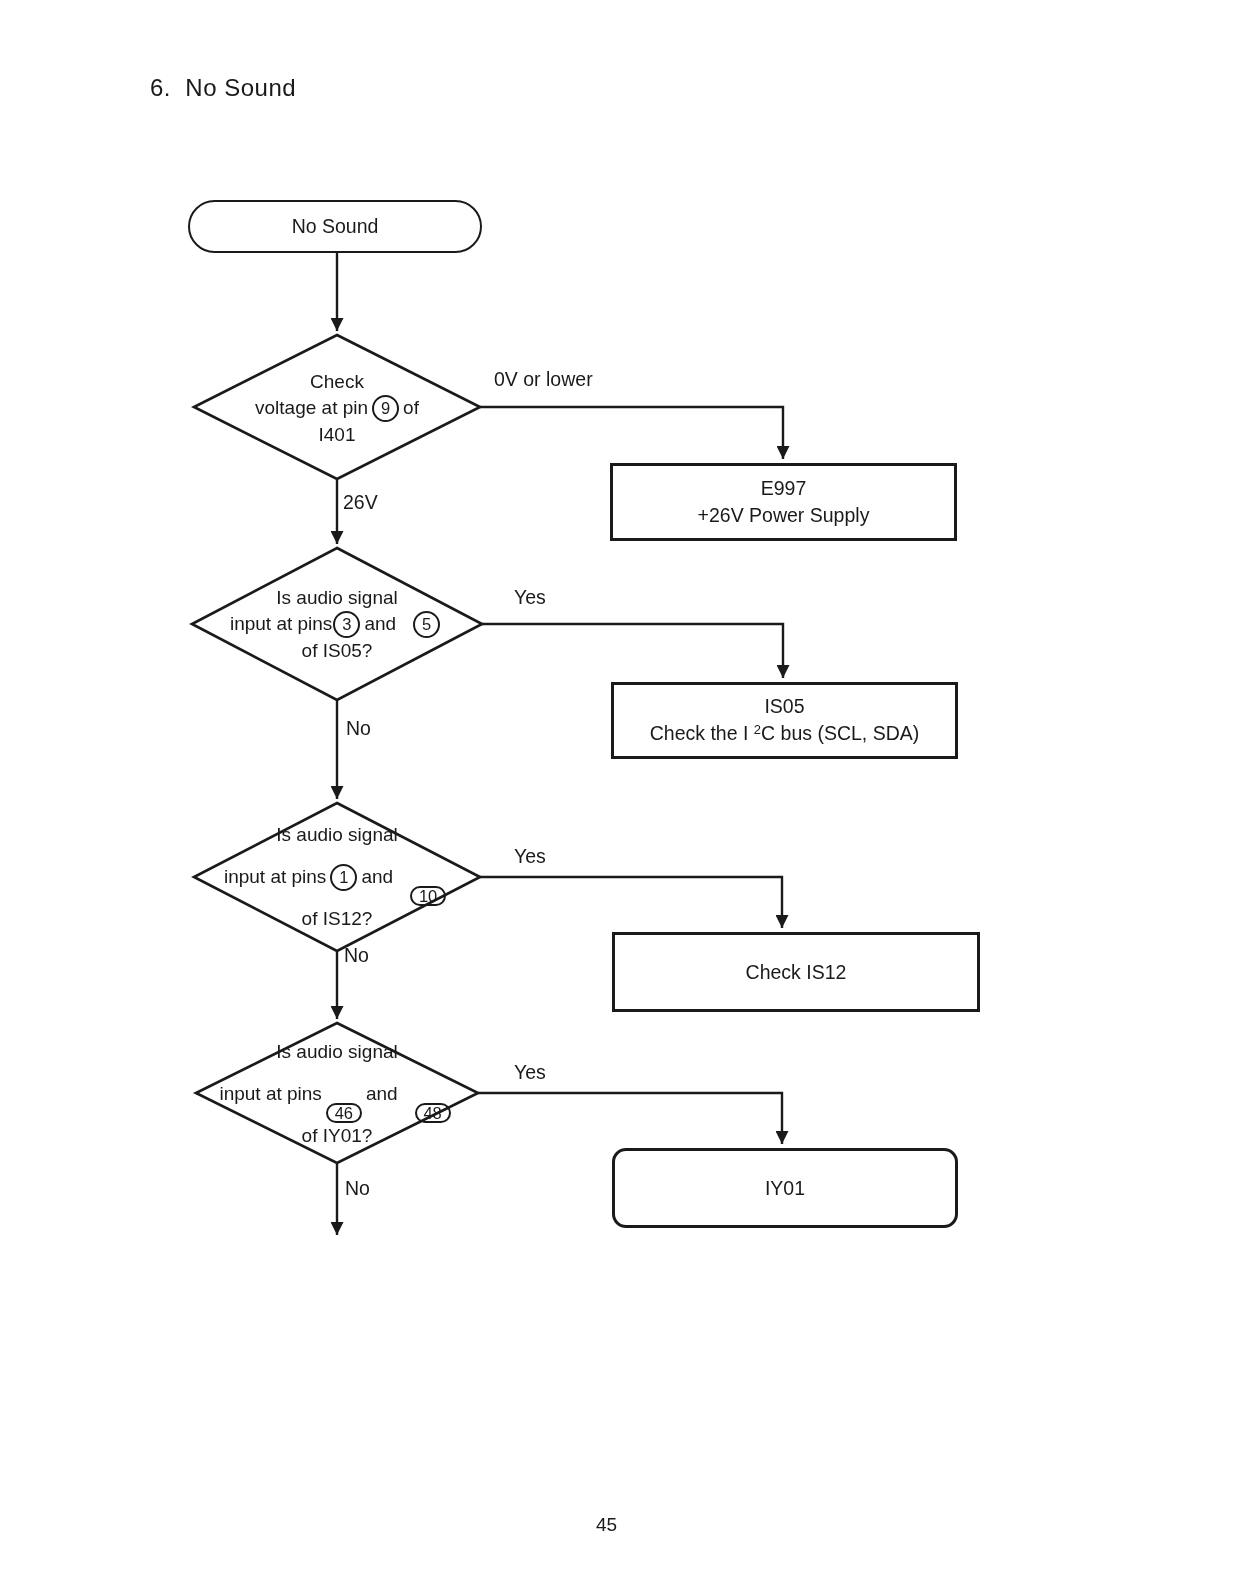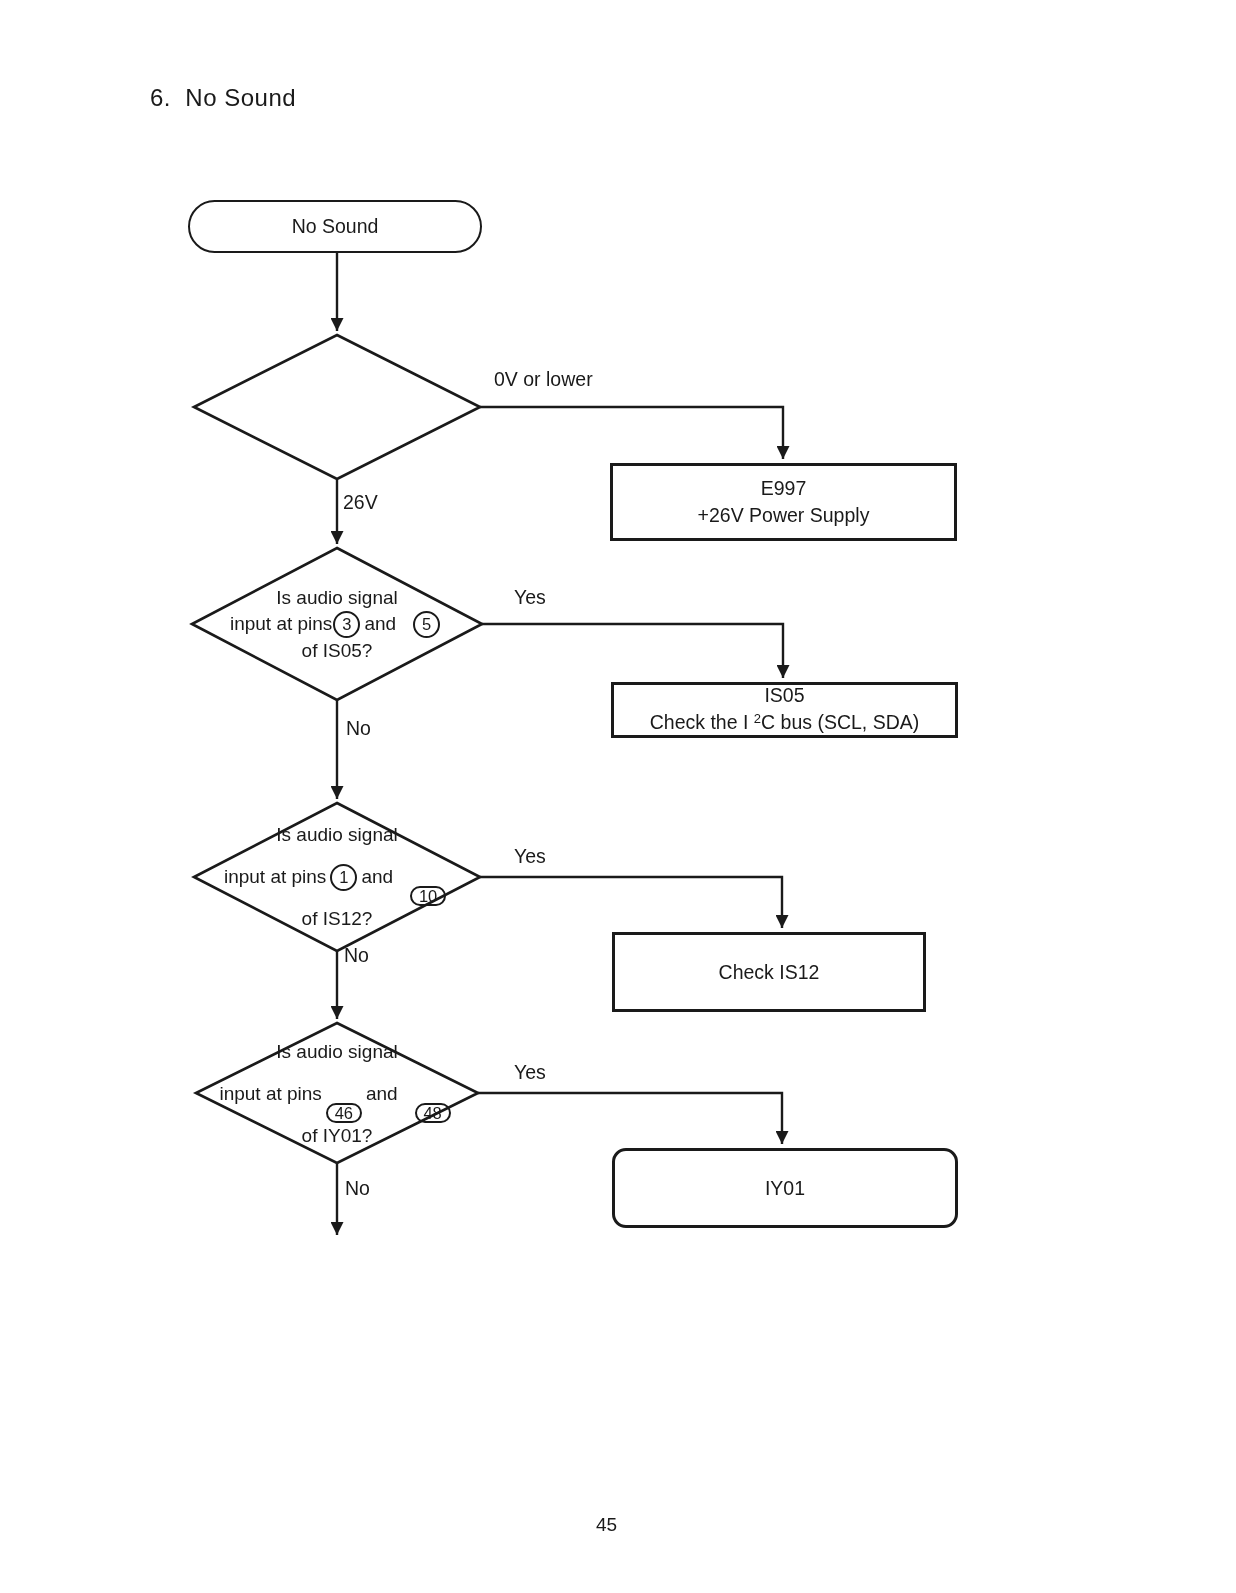--- a/index.html
+++ b/index.html
@@ -13,21 +13,21 @@
     color: #1a1a1a;
     overflow: hidden;
   }
   .connectors {
     position: absolute;
     left: 0; top: 0;
     width: 1236px; height: 1593px;
   }
   .title {
     position: absolute;
-    left: 150px; top: 84px;
+    left: 150px; top: 74px;
     font-size: 24px;
     letter-spacing: 0.5px;
     white-space: pre;
   }
   .terminator {
     position: absolute;
     left: 188px; top: 200px;
     width: 290px; height: 49px;
     border: 2.5px solid #1a1a1a;
     border-radius: 27px;
@@ -112,20 +112,25 @@
       <polygon points="337,548 482,624 337,700 192,624"></polygon>
       <polygon points="337,803 480,877 337,951 194,877"></polygon>
       <polygon points="337,1023 478,1093 337,1163 196,1093"></polygon>
     </g>
   </svg>
 
   <div class="terminator">
     <span>No Sound</span>
   </div>
 
+  <div class="dtext" style="left:194px; top:337px; width:286px; height:142px;">
+    <div class="row">Check</div>
+    <div class="row"><span>voltage at pin</span><span class="pin">9</span><span>of</span></div>
+    <div class="row">I401</div>
+  </div>
 
   <div class="dtext" style="left:192px; top:550px; width:290px; height:148px;">
     <div class="row">Is audio signal</div>
     <div class="row"><span>input at pins</span><span class="pin tight">3</span><span>and</span><span class="pin gap">5</span></div>
     <div class="row">of IS05?</div>
   </div>
 
   <div class="dtext" style="left:194px; top:805px; width:286px; height:144px;">
     <div class="row">Is audio signal</div>
     <div class="row"><span>input at pins</span><span class="pin">1</span><span>and</span><span class="pin wide gap">10</span></div>
@@ -145,26 +150,26 @@
   <div class="flabel" style="left:514px; top:845px;">Yes</div>
   <div class="flabel" style="left:344px; top:944px;">No</div>
   <div class="flabel" style="left:514px; top:1061px;">Yes</div>
   <div class="flabel" style="left:345px; top:1177px;">No</div>
 
   <div class="abox" style="left:610px; top:463px; width:347px; height:78px;">
     <div>E997</div>
     <div>+26V Power Supply</div>
   </div>
 
-  <div class="abox" style="left:611px; top:682px; width:347px; height:56px;">
+  <div class="abox" style="left:611px; top:682px; width:347px; height:77px;">
     <div>IS05</div>
     <div><span>Check the I </span><span class="sup">2</span><span>C bus (SCL, SDA)</span></div>
   </div>
 
-  <div class="abox" style="left:612px; top:932px; width:314px; height:80px;">
+  <div class="abox" style="left:612px; top:932px; width:368px; height:80px;">
     <div>Check IS12</div>
   </div>
 
   <div class="abox" style="left:612px; top:1148px; width:346px; height:80px;border-radius:14px;">
     <div>IY01</div>
   </div>
 
 
   <div class="pagenum">45</div>
 

